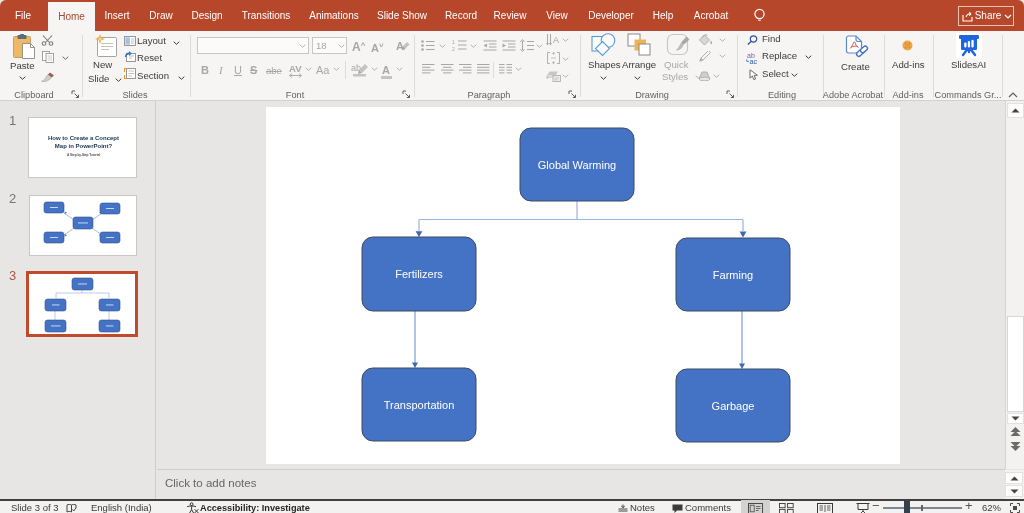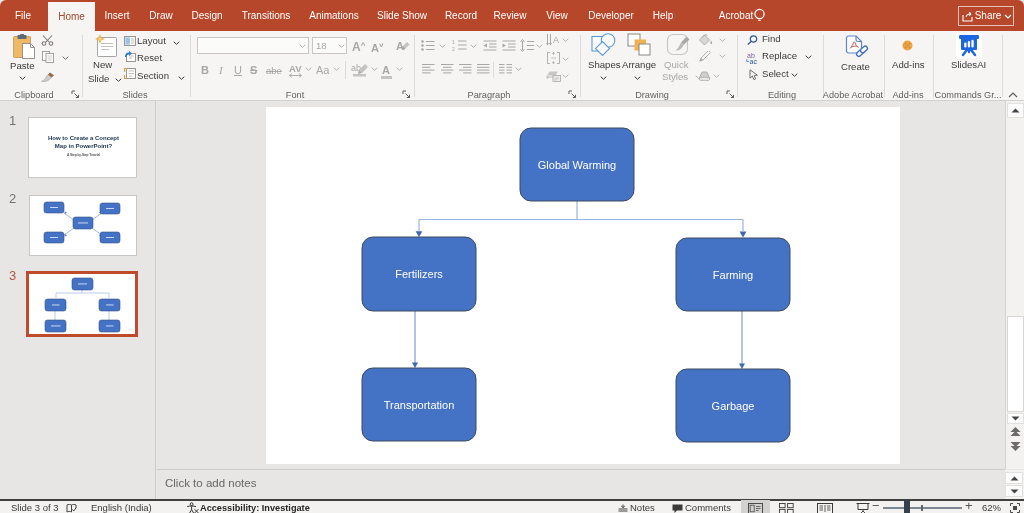--- a/index.html
+++ b/index.html
@@ -51,21 +51,21 @@
     <span class="tab" style="left:161px;">Draw</span>
     <span class="tab" style="left:207px;">Design</span>
     <span class="tab" style="left:266px;">Transitions</span>
     <span class="tab" style="left:334px;text-align:center;">Animations</span>
     <span class="tab" style="left:402px;">Slide Show</span>
     <span class="tab" style="left:461px;">Record</span>
     <span class="tab" style="left:510px;">Review</span>
     <span class="tab" style="left:557px;">View</span>
     <span class="tab" style="left:611px;">Developer</span>
     <span class="tab" style="left:663px;">Help</span>
-    <span class="tab" style="left:711px;margin-left:25px;">Acrobat</span>
+    <span class="tab" style="left:711px;">Acrobat</span>
     <div id="hometab">
         <span>Home</span>
       </div>
     <svg class="abs" style="left:753px;top:8px;" width="13" height="17" viewBox="0 0 13 17">
       <circle cx="6.5" cy="6" r="4.6" fill="none" stroke="#fff" stroke-width="1.2"></circle>
       <path d="M4.8 10.5 H8.2 M5.2 12.3 H7.8" stroke="#fff" stroke-width="1.1" fill="none"></path>
     </svg>
     <div class="abs" style="left:958px;top:6px;width:56px;height:20px;border:1px solid #e8c0b4;"></div>
     <svg class="abs" style="left:962px;top:10px;" width="12" height="12" viewBox="0 0 12 12">
       <path d="M1 5 V11 H10 V7" fill="none" stroke="#fff" stroke-width="1.1"></path>

